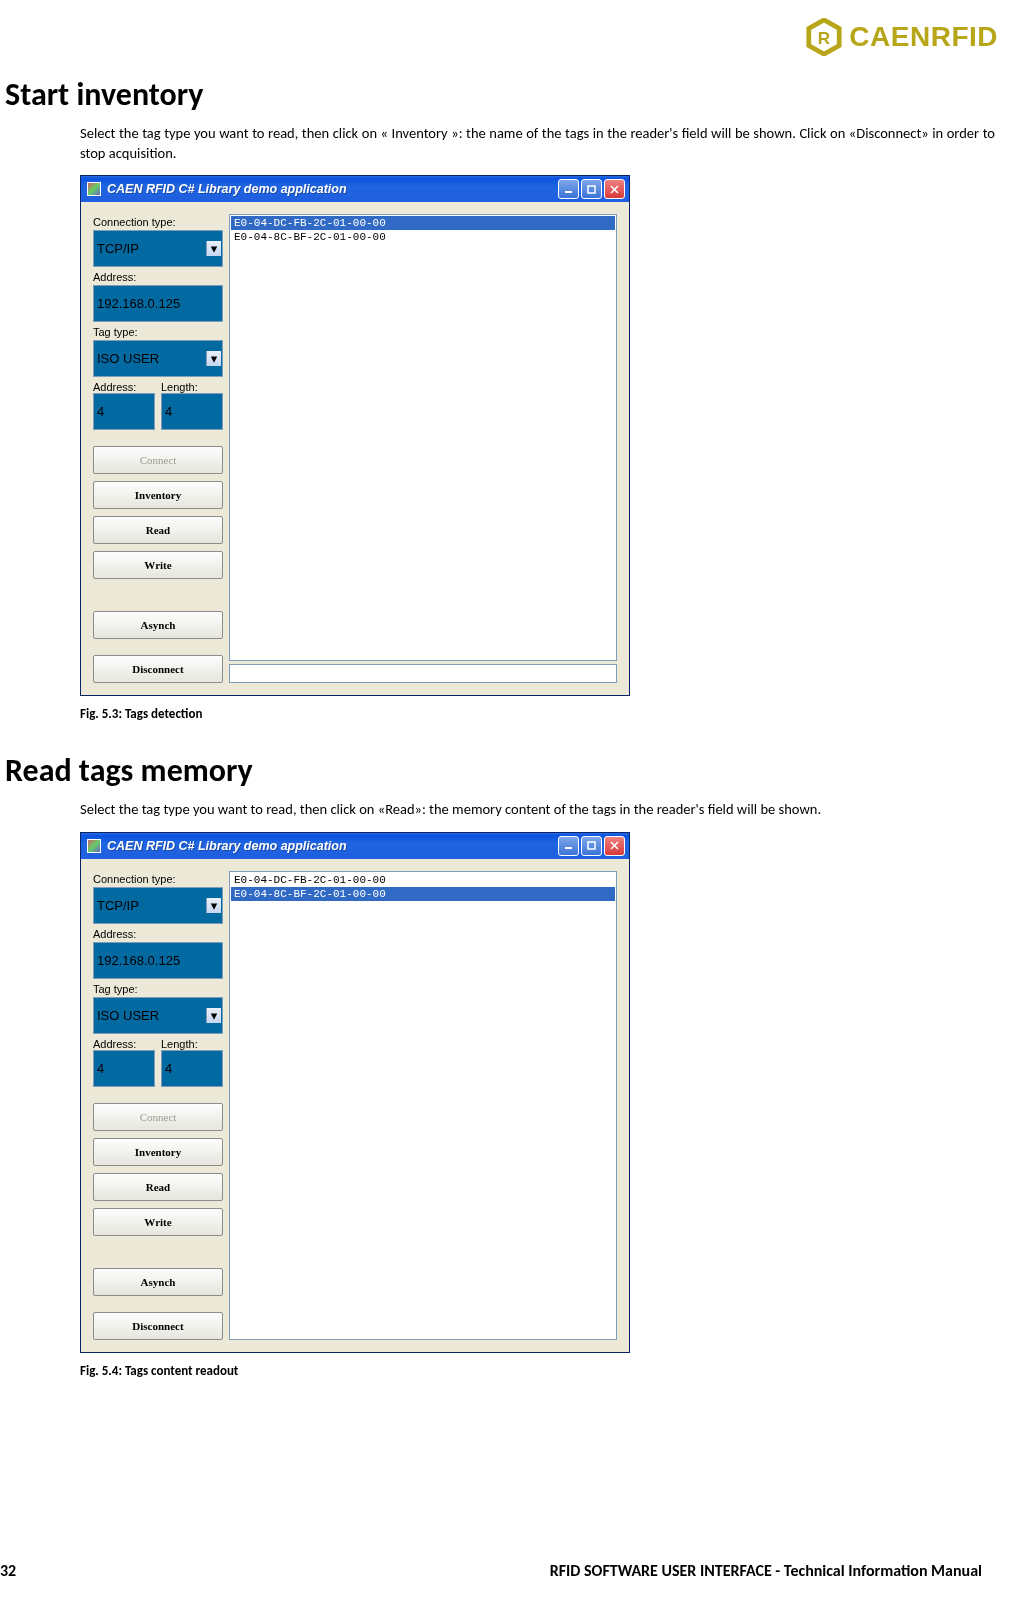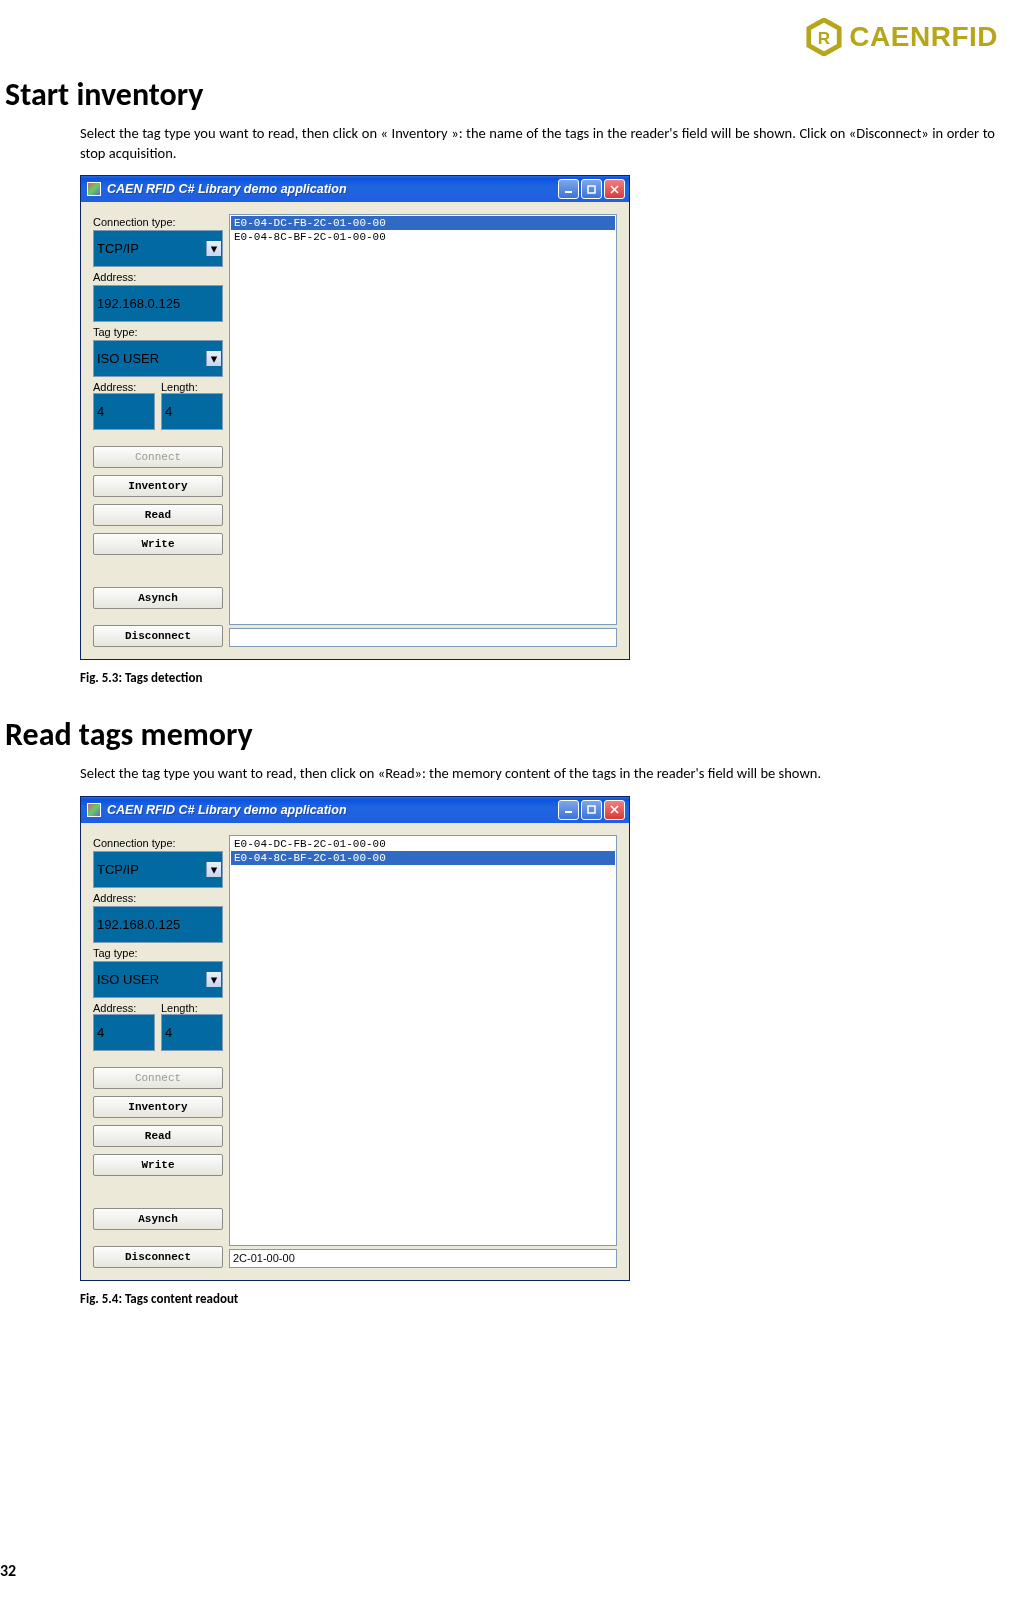--- a/index.html
+++ b/index.html
@@ -135,25 +135,25 @@
   .combo .arrow {
     width: 15px; height: 15px;
     background: linear-gradient(to bottom,#eaf0fa,#c6d6f0);
     border-left: 1px solid #7f9db9;
     display: flex; align-items: center; justify-content: center;
     margin-right: -2px;
   }
   .row2 { display: flex; gap: 6px; }
   .row2 > div { flex: 1; display:flex; flex-direction:column; }
   .btn {
-    height: 22px;
+    height: 28px;
     background: linear-gradient(to bottom,#fdfdfd,#e6e6de);
     border: 1px solid #8c8c8c;
     border-radius: 2px;
-    font-family: Liberation Mono, monospace;
+    font-family: Liberation Serif, serif;
     font-size: 11px;
     display:flex; align-items:center; justify-content:center;
     margin-top: 5px;
   }
   .btn.bold { font-weight: bold; }
   .btn.disabled { color: #9b9b8e; }
   .gap-med { margin-top: 14px; }
   .gap-big { margin-top: 30px; }
   .listbox {
     flex: 1;
@@ -339,23 +339,23 @@
         <div class="btn bold">Read</div>
         <div class="btn bold">Write</div>
         <div class="btn bold gap-big">Asynch</div>
         <div class="btn bold gap-med">Disconnect</div>
       </div>
       <div class="right-panel">
         <div class="listbox">
           <div class="list-item">E0-04-DC-FB-2C-01-00-00</div>
           <div class="list-item sel">E0-04-8C-BF-2C-01-00-00</div>
         </div>
-        <div class="statusbox">2C-01-00-00</div>
       </div>
     </div>
   </div>
   <p class="caption">Fig. 5.4: Tags content readout</p>
 
 </div>
 
 <div class="footer">
   <span class="page-num">32</span>
+  <span class="footer-title">RFID SOFTWARE USER INTERFACE - Technical Information Manual</span>
 </div>
 
 </body></html>

